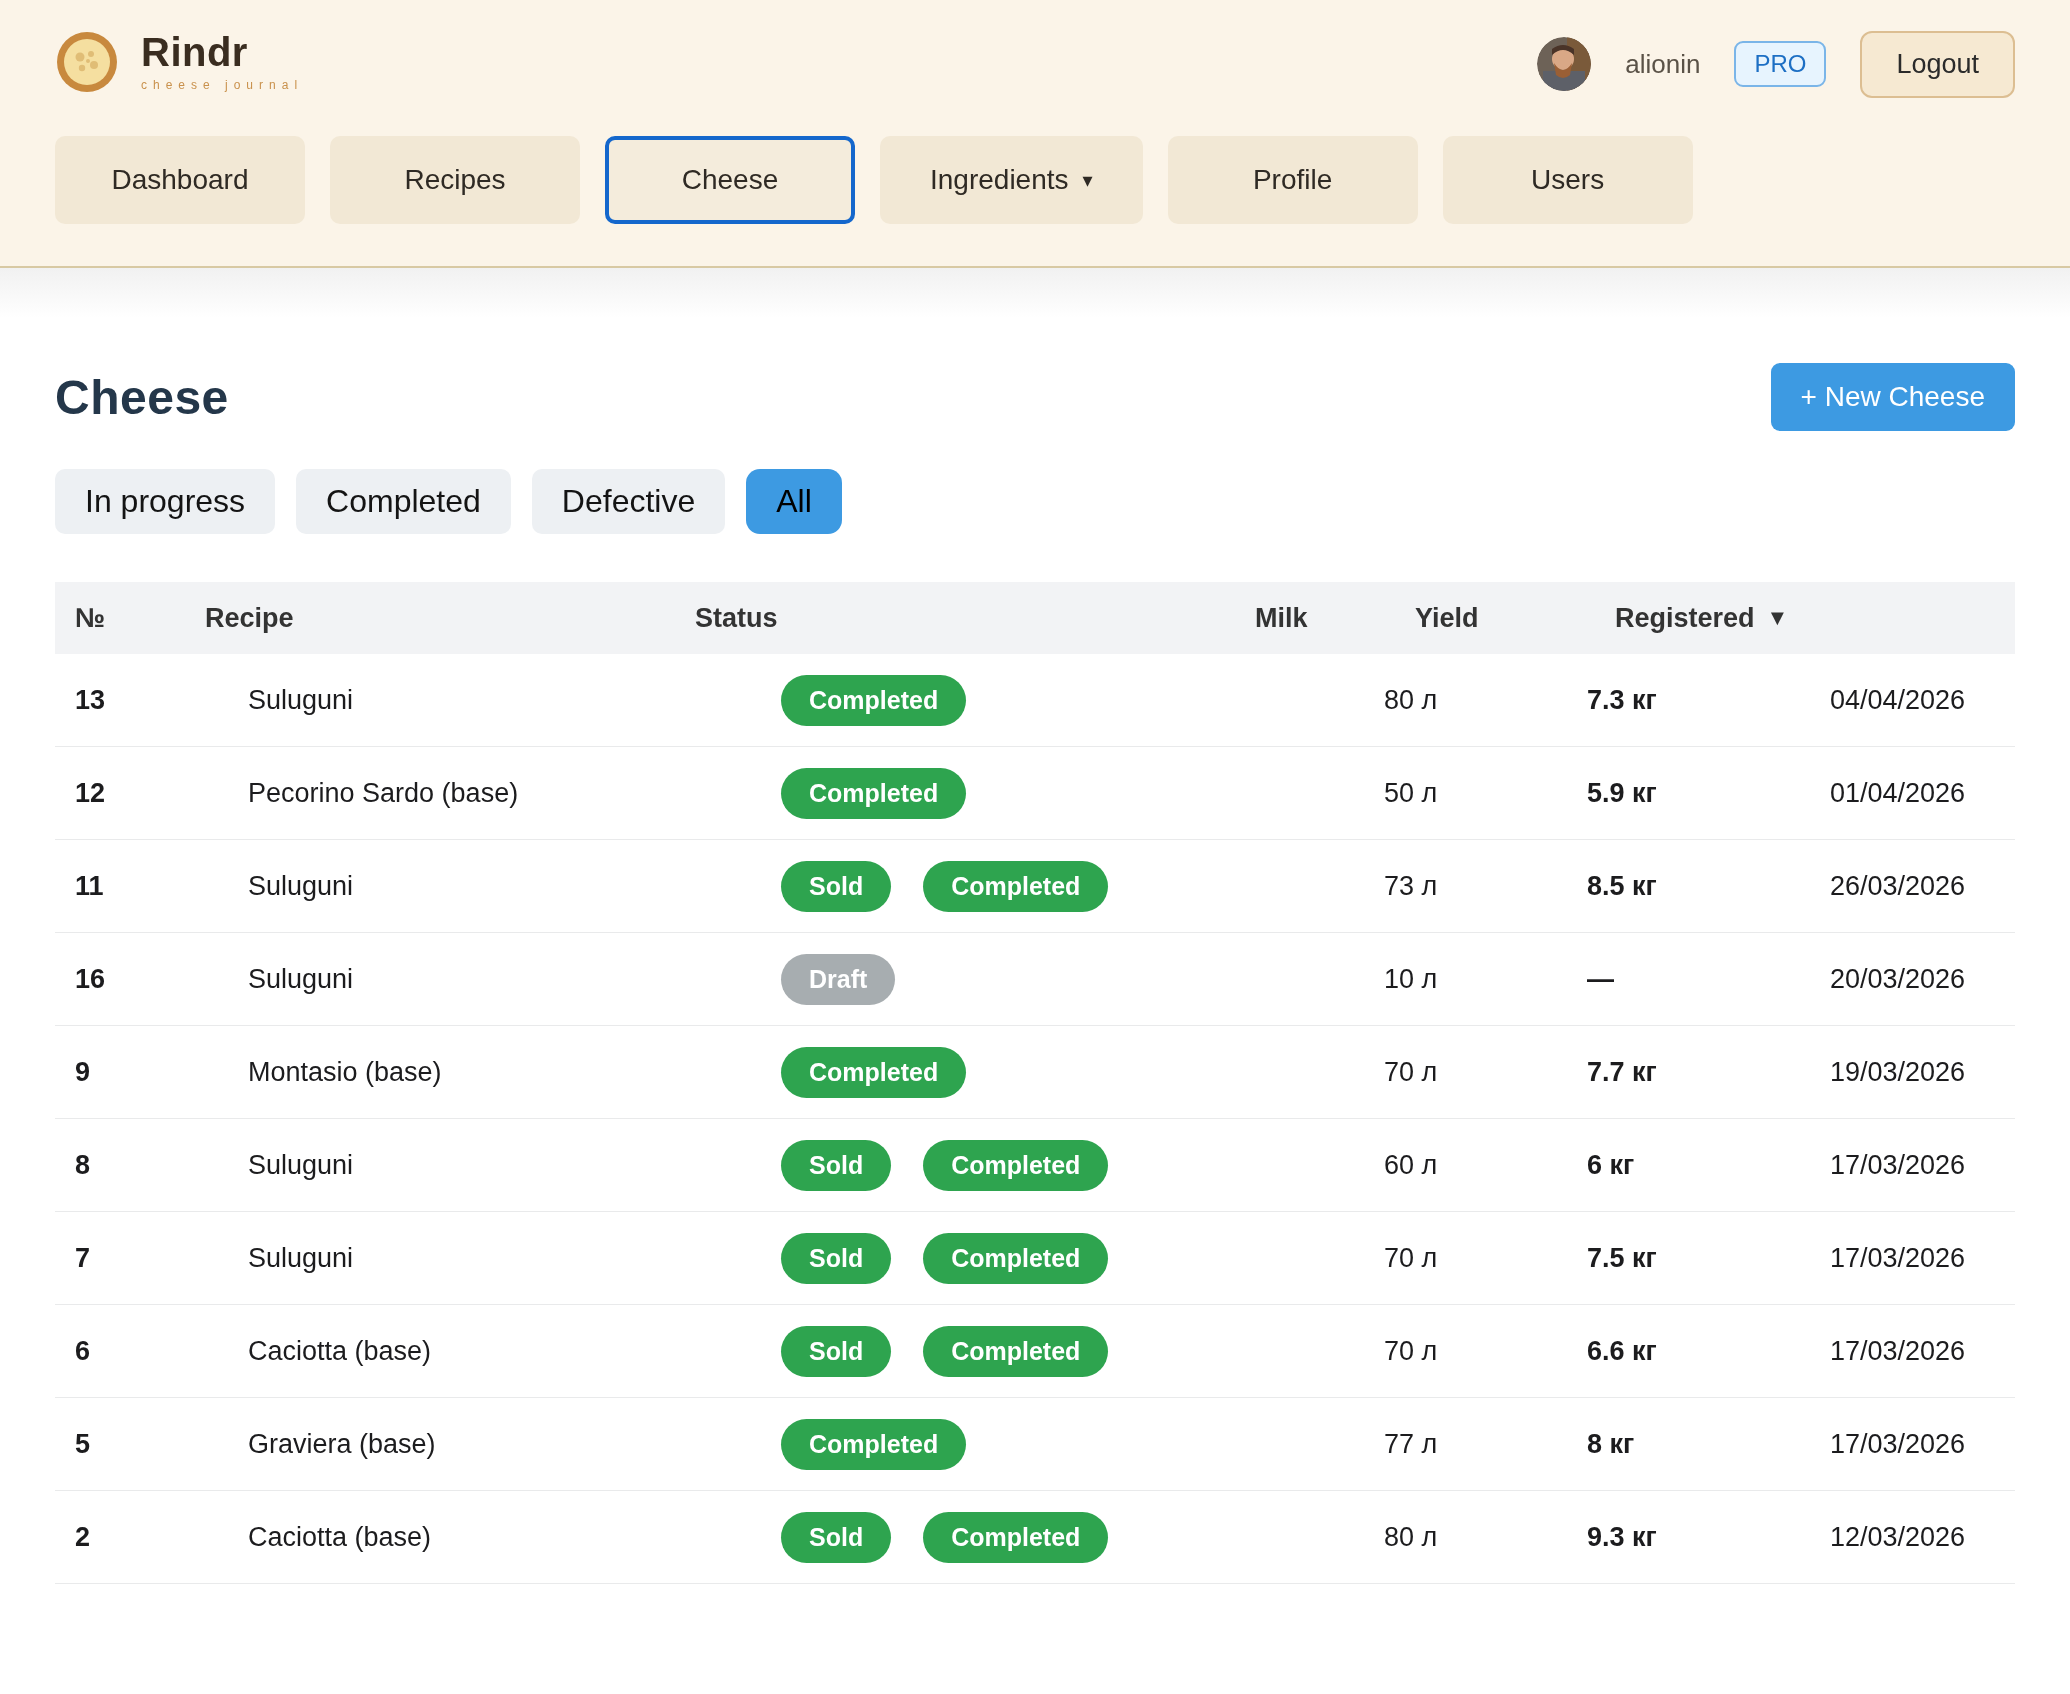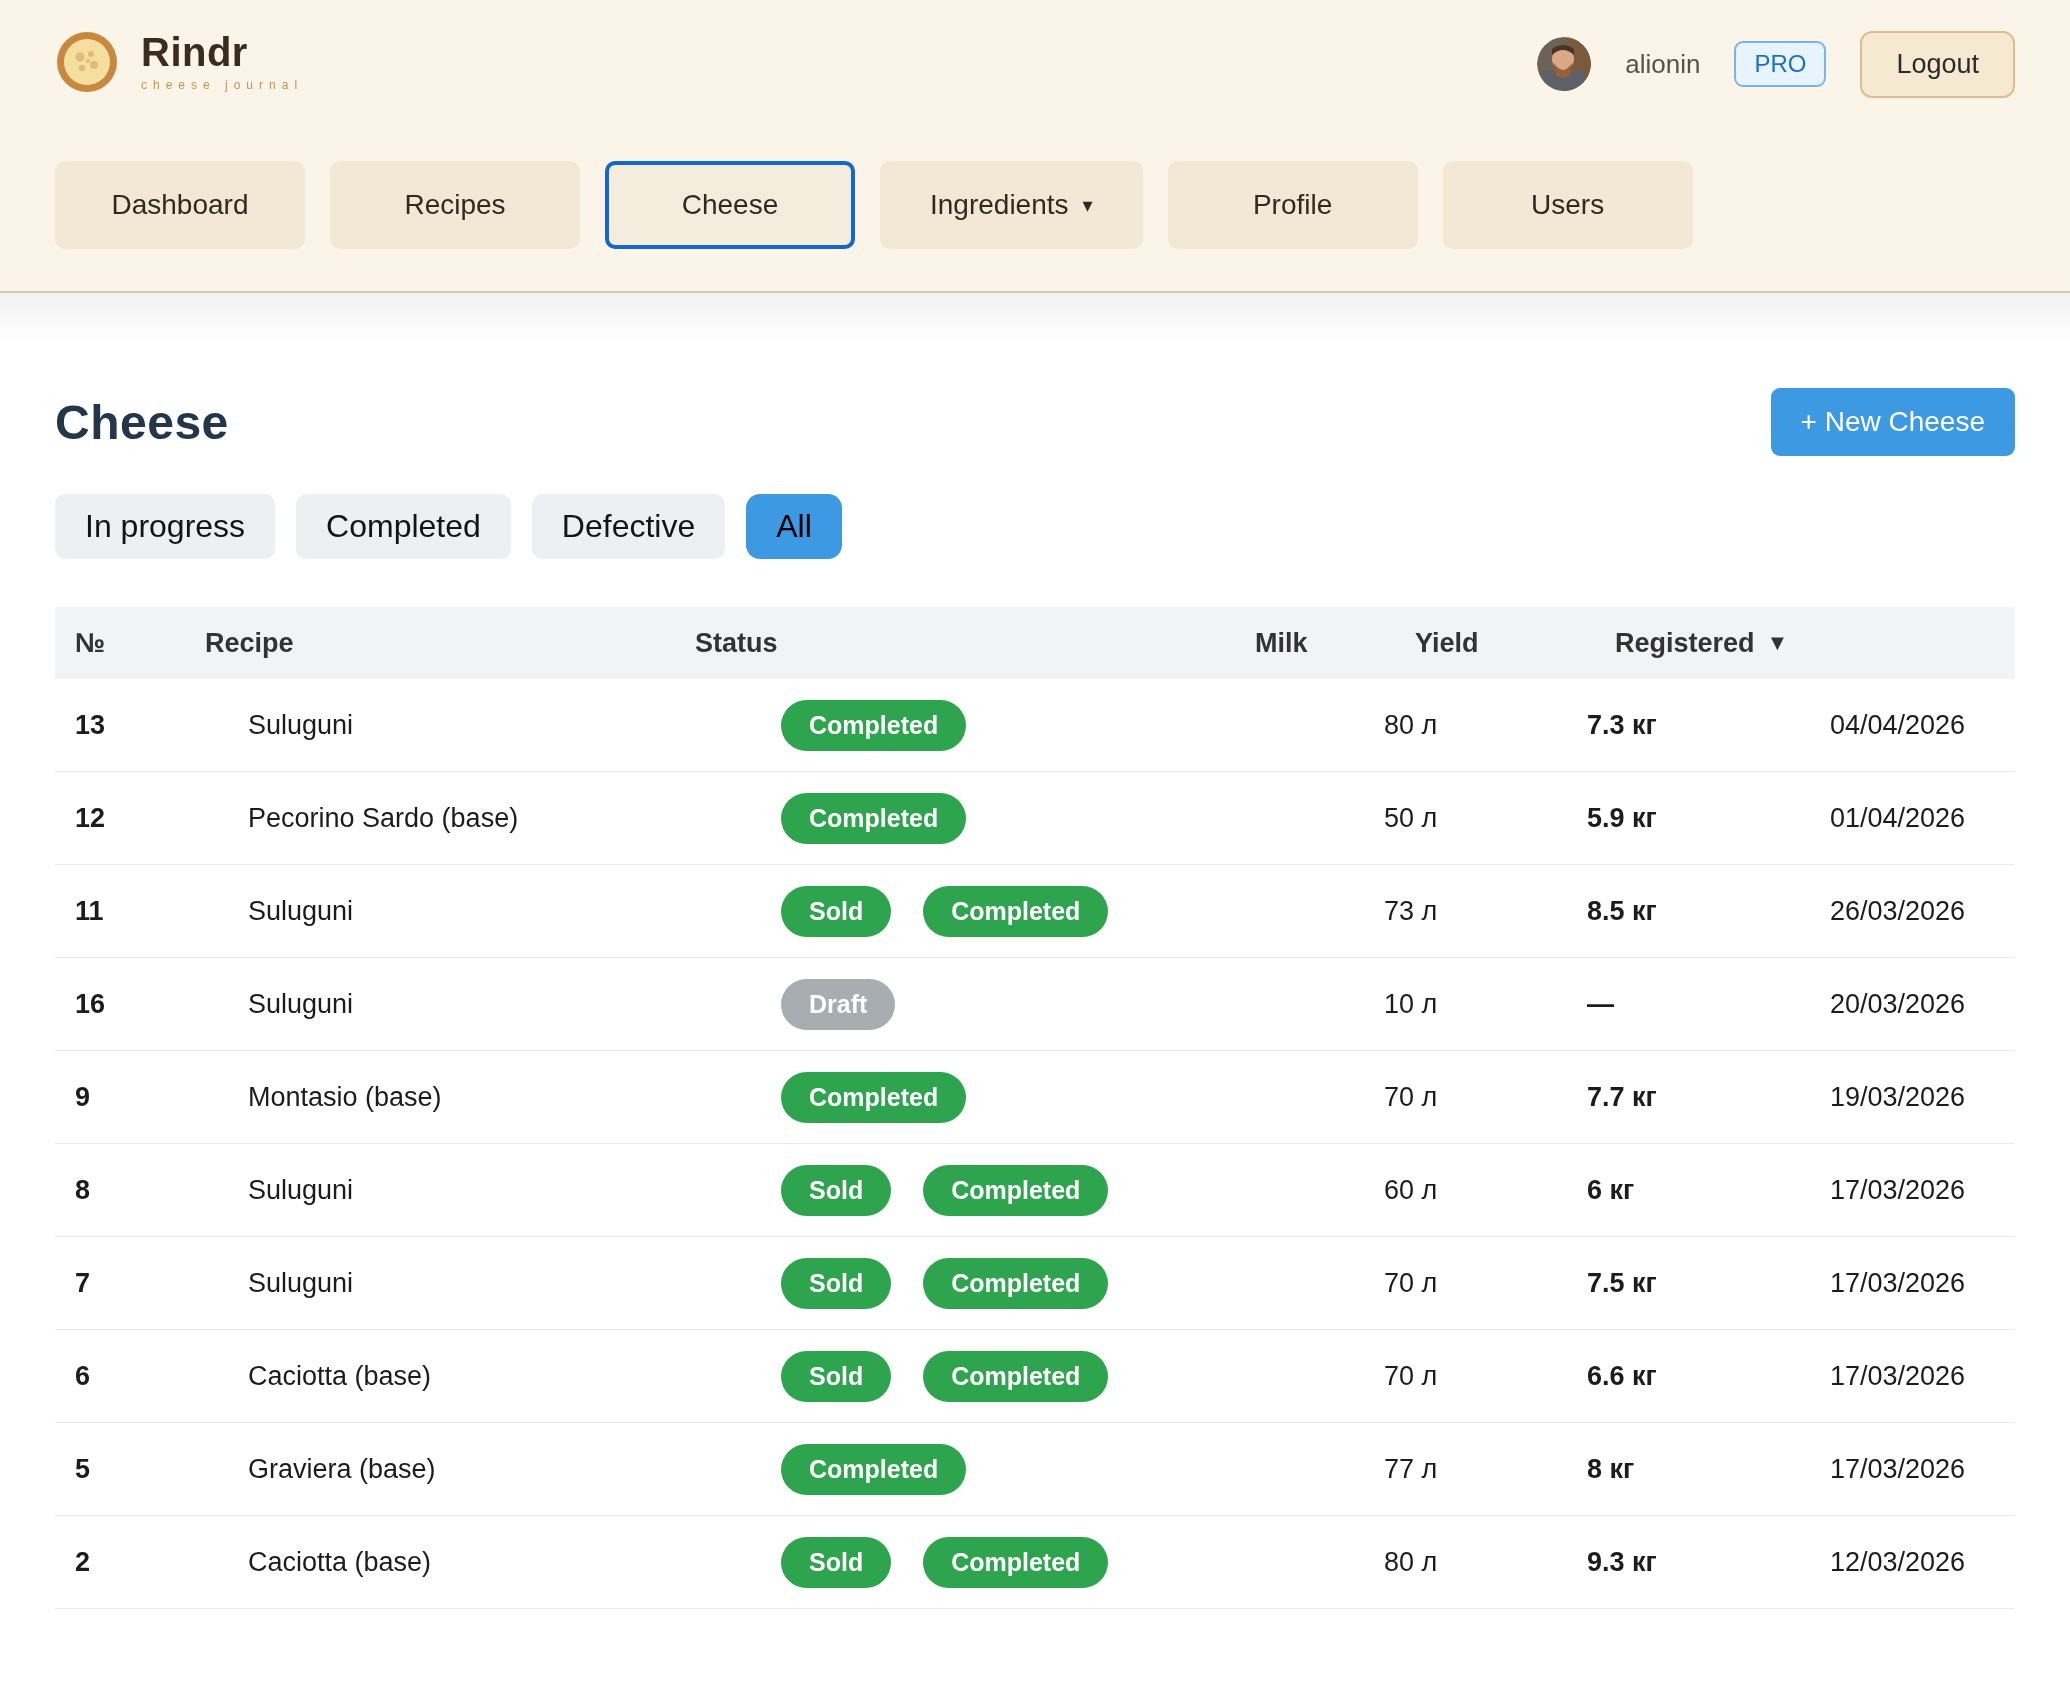--- a/index.html
+++ b/index.html
@@ -37,21 +37,21 @@
     border: 2px solid #dcbe92; border-radius: 12px;
     padding: 16px 34px; cursor: pointer; font-family: Liberation Sans, sans-serif;
   }
 
   
   .nav-row { display: flex; gap: 25px; margin-top: 38px; }
   .nav-btn {
     font-size: 28px; color: #2f2a24; background: #f2e8d5;
     border: none; border-radius: 10px; padding: 28px 50px;
     min-width: 250px; cursor: pointer; font-family: inherit;
-    display: inline-flex; align-items: center; justify-content: center; gap: 14px; margin-top: 25px;
+    display: inline-flex; align-items: center; justify-content: center; gap: 14px;
   }
   .nav-btn.active {
     background: #f4ecdc; border: 4px solid #1467cc; padding: 24px 46px;
   }
   .caret { font-size: 20px; line-height: 1; }
 
   
   main {
     padding: 0 55px 80px 55px;
     background: linear-gradient(#f1f1f1, #ffffff 50px);

